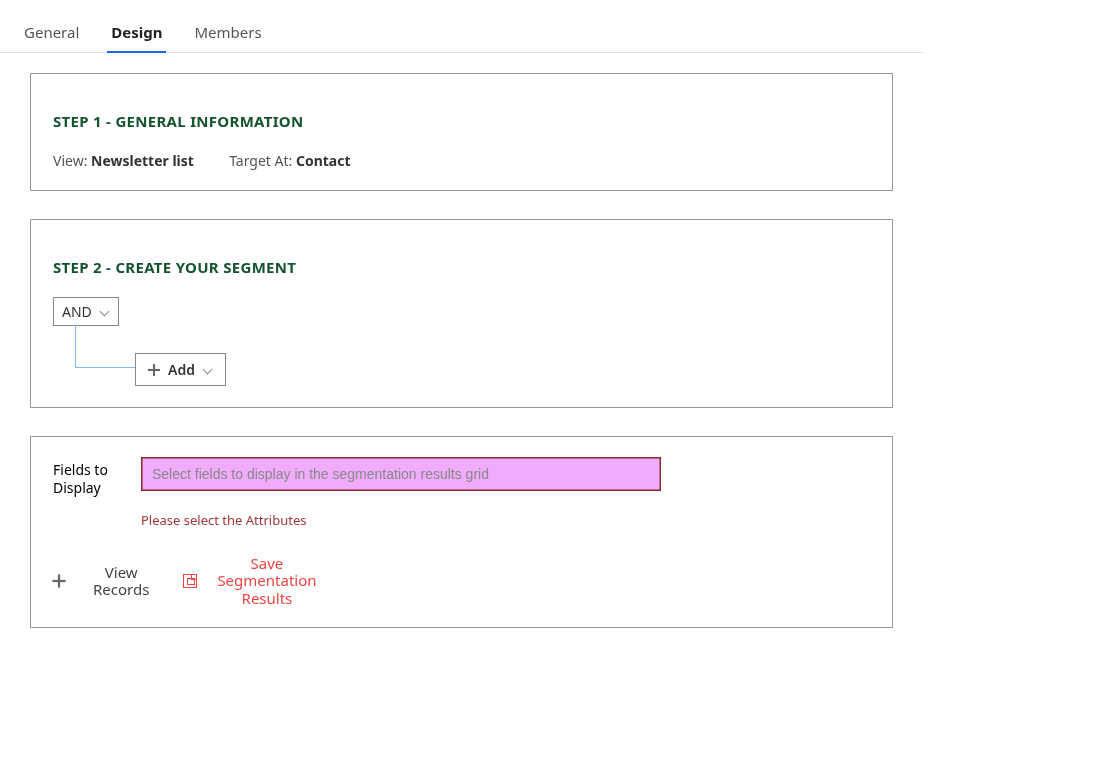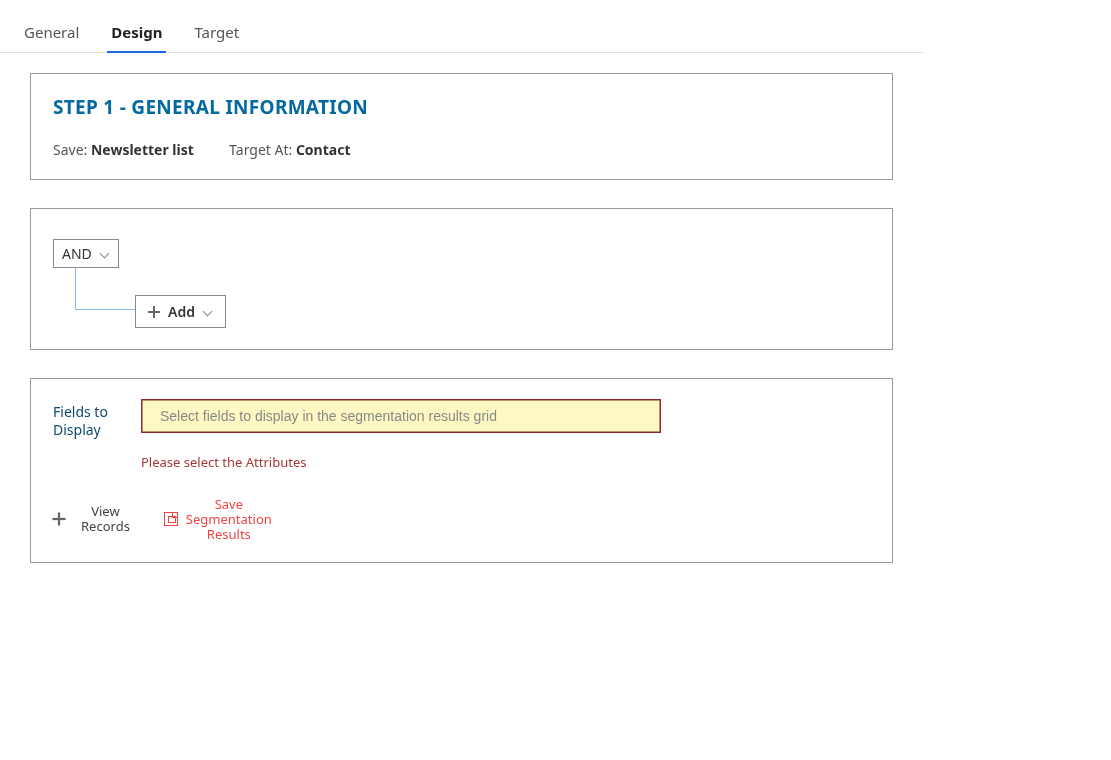--- a/index.html
+++ b/index.html
@@ -41,25 +41,26 @@
   .content {
     padding: 20px 30px;
   }
   .step-box {
     border: 1px solid #999;
     padding: 20px 22px;
     margin-bottom: 28px;
   }
   .step-title {
     font-weight: 700;
-    color: #0369a1;
-    font-size: 19px;
+    color: #14532d;
+    font-size: 15px;
     letter-spacing: 0.3px;
     margin-bottom: 20px;
     text-transform: uppercase;
+    margin-top: 17px;
   }
   .inline-info {
     color: #555;
     font-size: 14px;
   }
   .inline-info .strong { font-weight: 700; color: #333; }
   .inline-info .gap { display: inline-block; width: 28px; }
 
   
   .builder-root { margin-top: 10px; position: relative; padding-bottom: 20px;}
@@ -118,46 +119,46 @@
   .plus-icon::before, .plus-icon::after {
     content: "";
     position: absolute;
     background: #666;
   }
   .plus-icon::before { left: 5px; top: 0; width: 2px; height: 12px; }
   .plus-icon::after  { left: 0; top: 5px; width: 12px; height: 2px; }
 
   
   .field-row { display: flex; gap: 18px; align-items: flex-start; margin-bottom: 26px; }
-  .field-label { width: 70px; line-height: 1.3; font-size: 14px; color: #0c4a6e; padding-top: 4px; }
+  .field-label { width: 70px; line-height: 1.3; font-size: 14px; color: #000000; padding-top: 4px; }
   .field-body { flex: 1; max-width: 520px; }
   .field-input {
     width: 100%;
     border: 1.5px solid #8b2b2b;
-    padding: 8px 18px;
+    padding: 8px 10px;
     font-size: 14px;
     color: #666;
-    background: #fef9c3;
+    background: #f0abfc;
     outline: none;
     box-shadow: 0 0 0 0.5px #8b2b2b inset;
   }
   .field-input::placeholder { color: #888; }
   .field-error {
     margin-top: 20px;
     color: #a33838;
     font-size: 13px;
   }
   .actions { display: flex; gap: 34px; align-items: center; margin-top: 10px; }
   .action-btn {
     display: inline-flex;
     align-items: center;
-    gap: 8px;
+    gap: 20px;
     color: #444;
     cursor: pointer;
-    font-size: 13px;
+    font-size: 15px;
     line-height: 1.15;
   }
   .action-btn.disabled { color: #ef4444; cursor: default; }
   .action-text { text-align: center; }
   .save-icon { width: 14px; height: 14px; display: inline-block; border: 1.5px solid currentColor; position: relative; }
   .save-icon::before {
     content: "";
     position: absolute;
     top: 0; right: 0;
     width: 4px; height: 4px;
@@ -178,38 +179,39 @@
 <div class="page">
 
   <nav class="tab-bar">
     <div class="tab">
       <span>General</span>
     </div>
     <div class="tab active">
       <span>Design</span>
     </div>
     <div class="tab">
-      <span>Target</span>
+      <span>Members</span>
     </div>
   </nav>
 
   <div class="content">
 
     <section class="step-box">
       <div class="step-title">STEP 1 - GENERAL INFORMATION</div>
       <div class="inline-info">
-        <span>Save:</span>
+        <span>View:</span>
         <span class="strong">Newsletter list</span>
         <span class="gap"></span>
         <span>Target At:</span>
         <span class="strong">Contact</span>
       </div>
     </section>
 
     <section class="step-box">
+      <div class="step-title">STEP 2 - CREATE YOUR SEGMENT</div>
       <div class="builder-root" style="height:90px;">
         <div class="group-box">
           <span>AND</span>
           <span class="chev"></span>
         </div>
         <div class="connector-v"></div>
         <div class="connector-h"></div>
         <div class="add-box">
           <span class="plus-icon"></span>
           <span style="font-weight:600;">Add</span>

